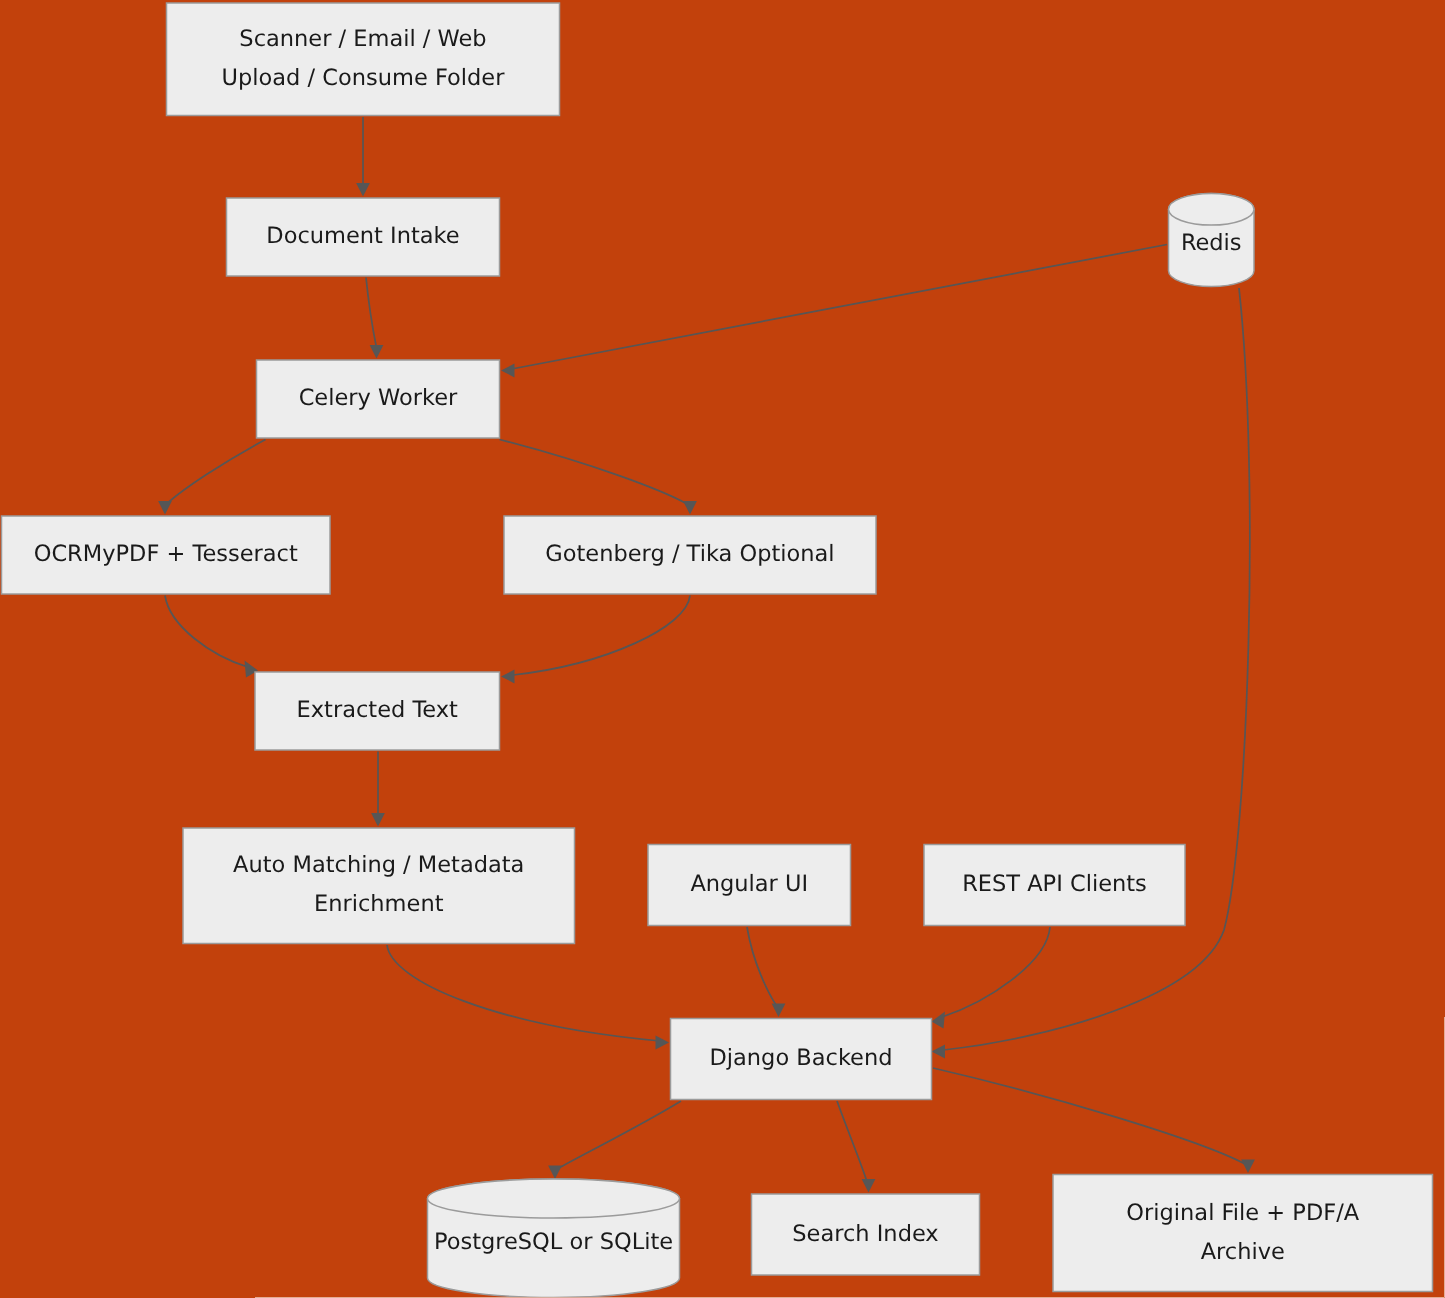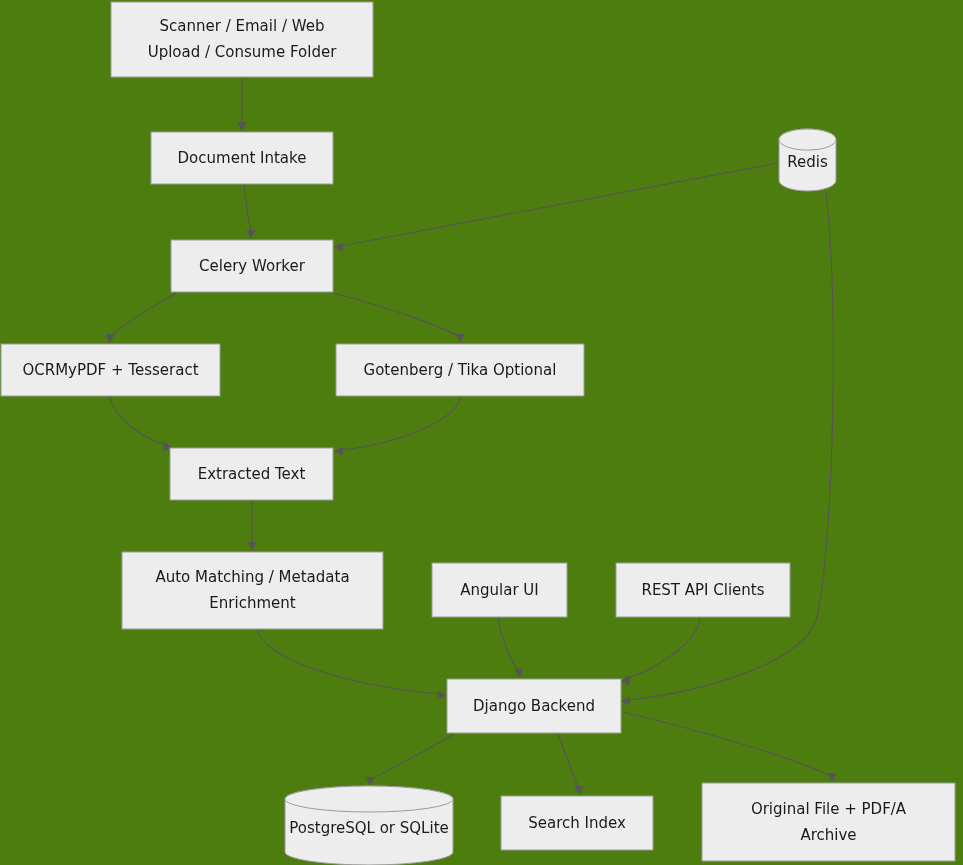--- a/index.html
+++ b/index.html
@@ -11,21 +11,21 @@
   body {
     width: 963px;
     height: 865px;
     overflow: hidden;
     font-family: "DejaVu Sans", "Liberation Sans", sans-serif;
   }
   #diagram-root {
     position: relative;
     width: 963px;
     height: 865px;
-    background: #4d7c0f;
+    background: #c2410c;
   }
   svg#flowchart {
     display: block;
     width: 963px;
     height: 865px;
   }
   .node-rect {
     fill: #ededed;
     stroke: #9b9b9b;
     stroke-width: 1;

